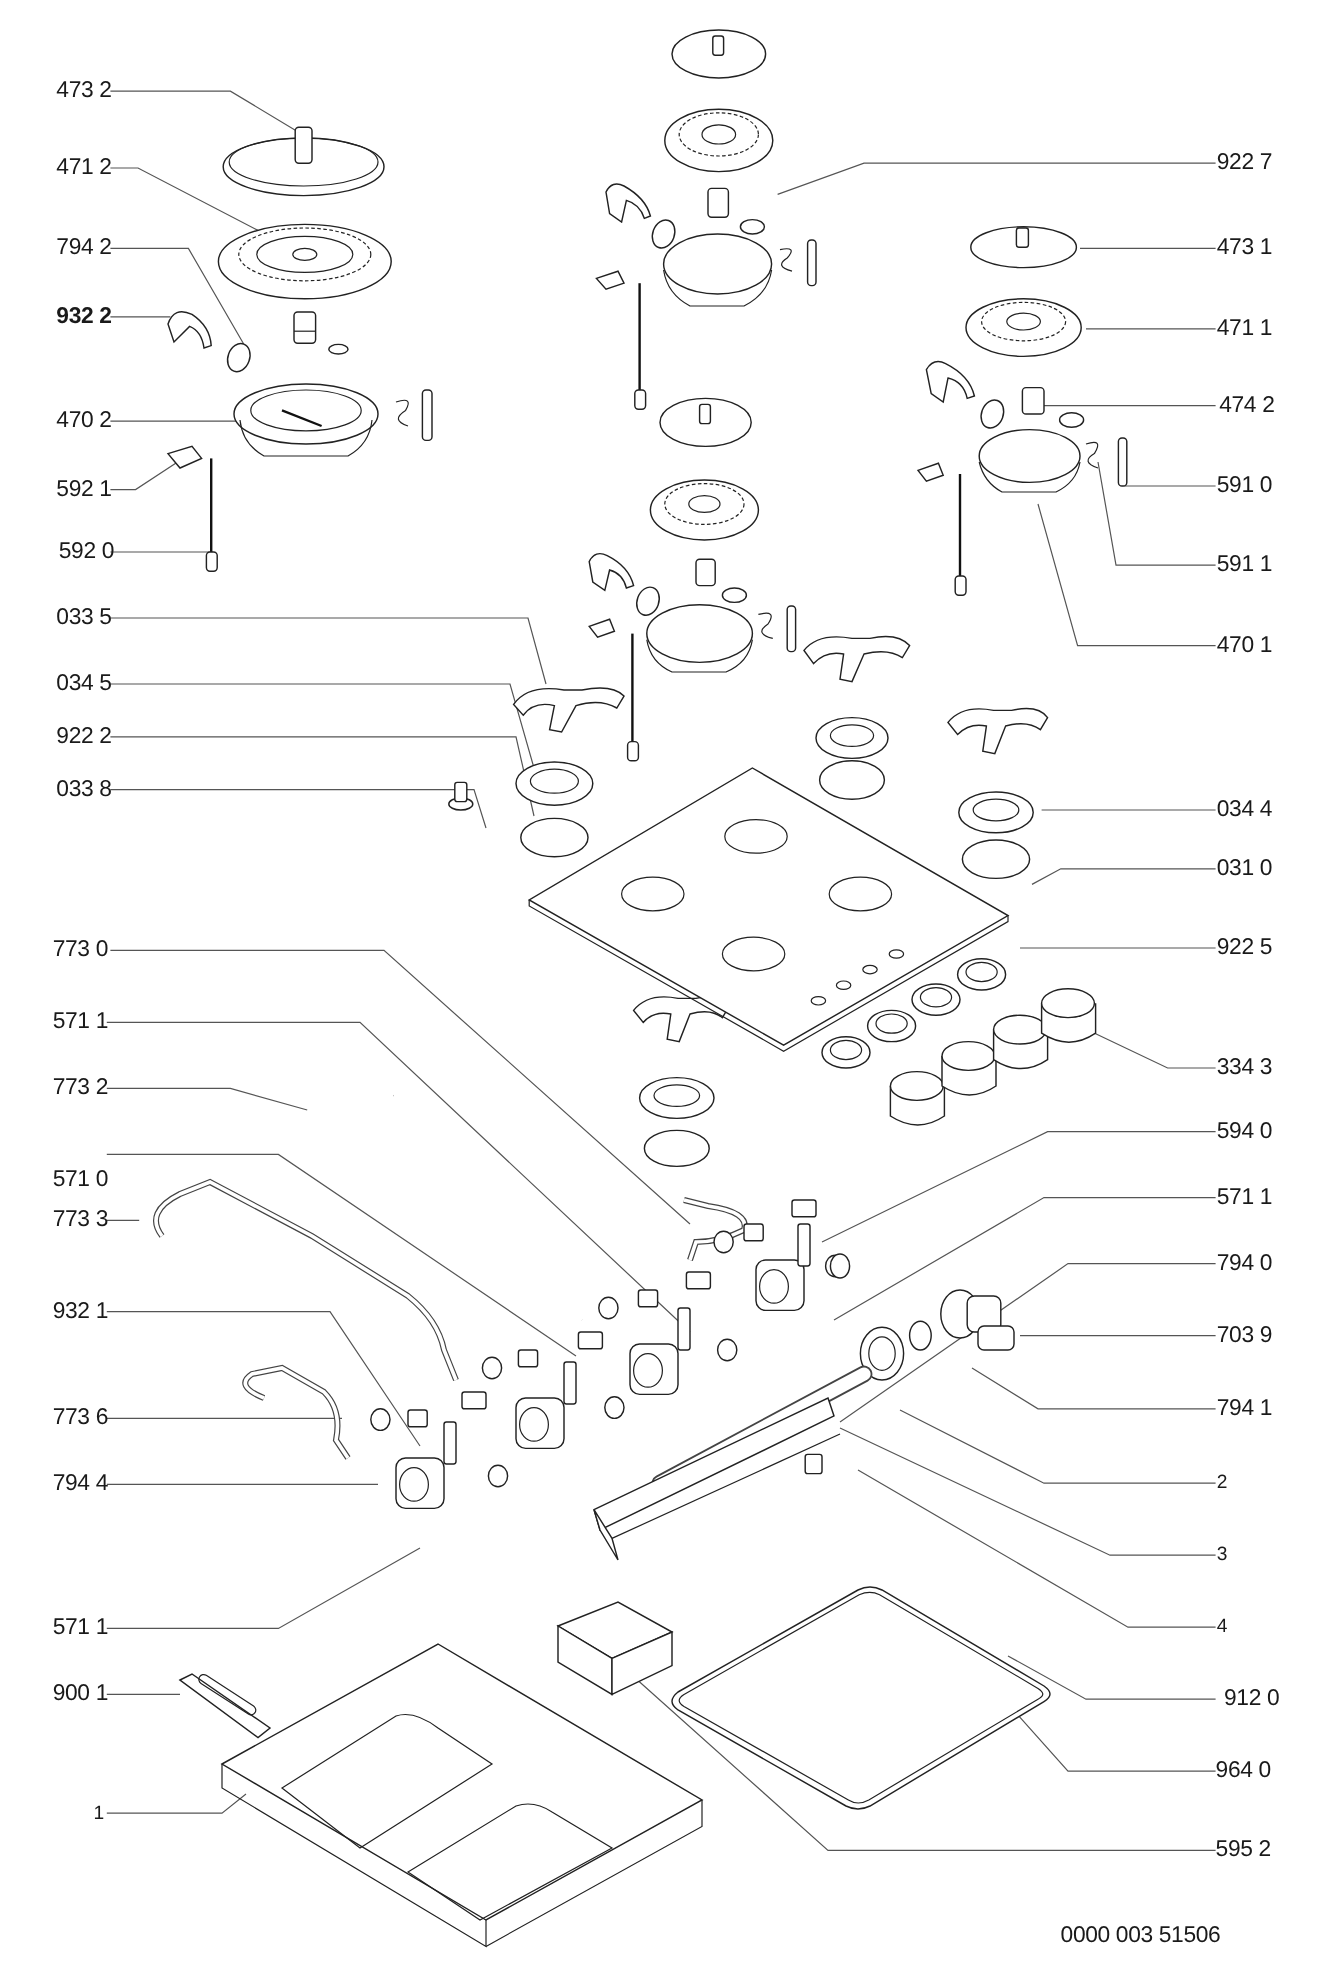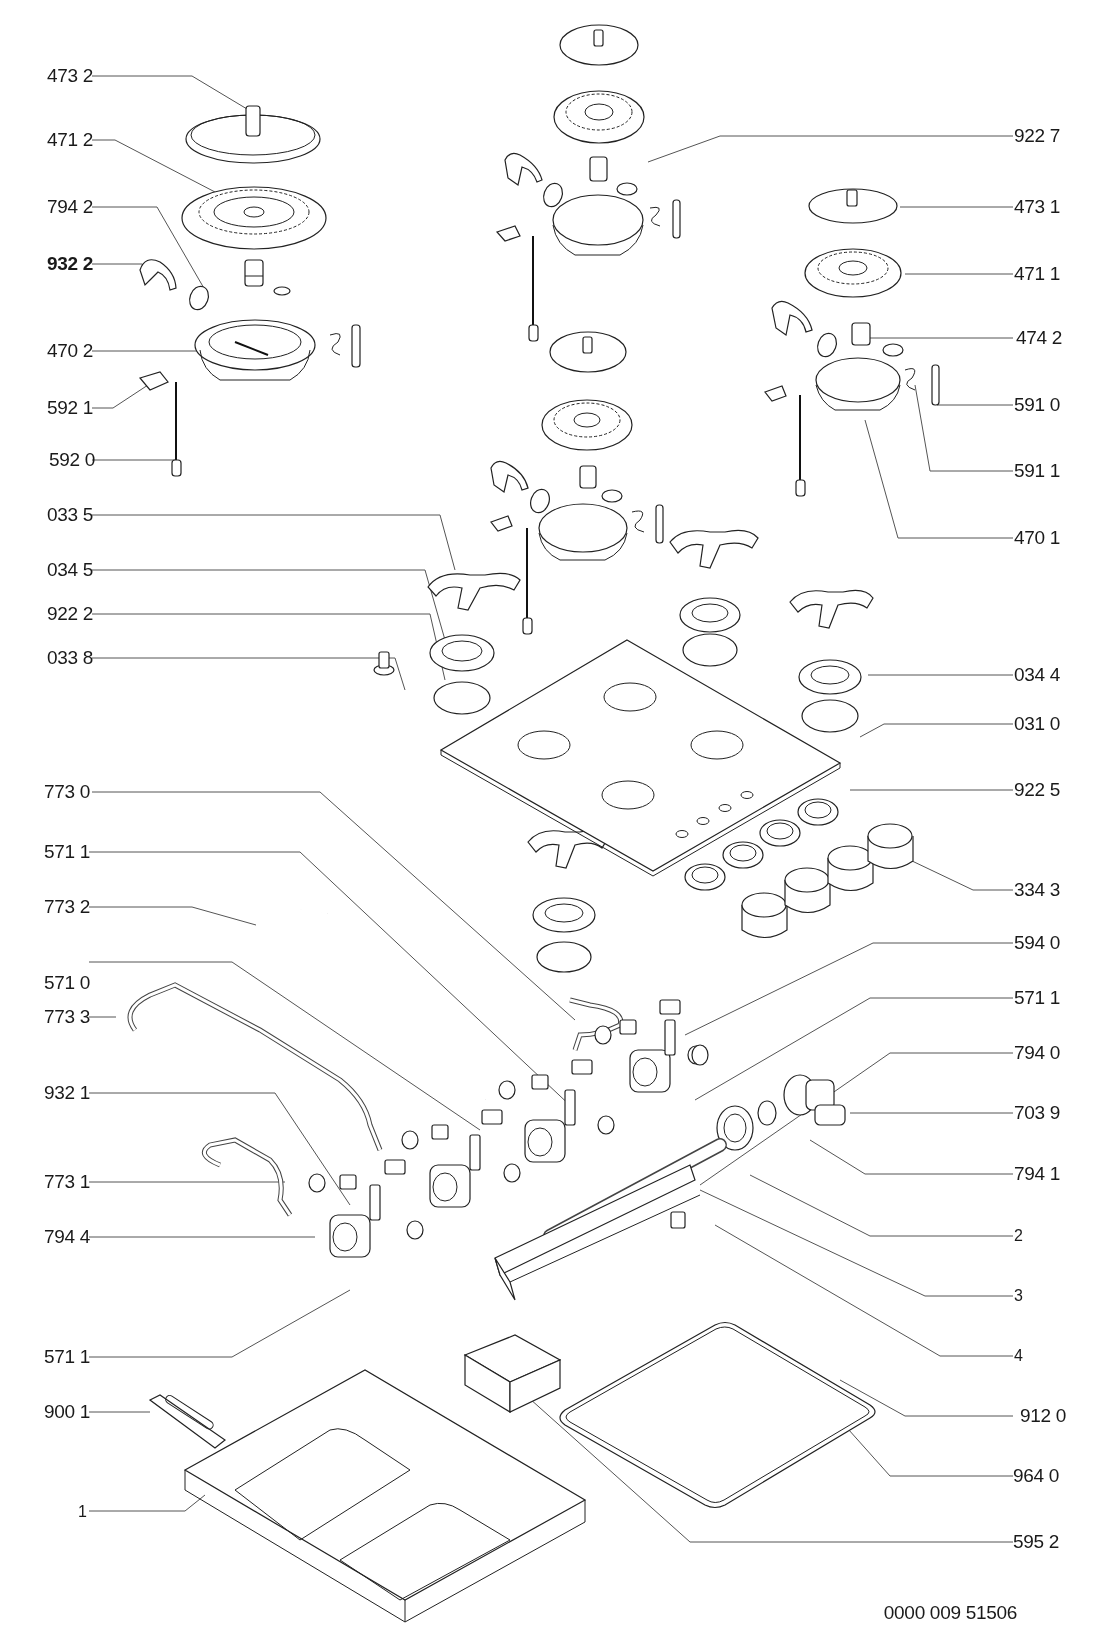--- a/index.html
+++ b/index.html
@@ -362,21 +362,21 @@
 <div class="lbl left" style="left: 46.9531px; top: 505px;">033 5</div>
 <div class="lbl left" style="left: 46.9531px; top: 560px;">034 5</div>
 <div class="lbl left" style="left: 46.9531px; top: 604px;">922 2</div>
 <div class="lbl left" style="left: 46.9531px; top: 648px;">033 8</div>
 <div class="lbl left" style="left: 43.9531px; top: 782px;">773 0</div>
 <div class="lbl left" style="left: 43.9531px; top: 842px;">571 1</div>
 <div class="lbl left" style="left: 43.9531px; top: 897px;">773 2</div>
 <div class="lbl left" style="left: 43.9531px; top: 952px; margin-top: 21px;">571 0</div>
 <div class="lbl left" style="left: 43.9531px; top: 1007px;">773 3</div>
 <div class="lbl left" style="left: 43.9531px; top: 1083px;">932 1</div>
-<div class="lbl left" style="left: 43.9531px; top: 1172px;">773 1</div>
+<div class="lbl left" style="left: 43.9531px; top: 1172px;">773 6</div>
 <div class="lbl left" style="left: 43.9531px; top: 1227px;">794 4</div>
 <div class="lbl left" style="left: 43.9531px; top: 1347px;">571 1</div>
 <div class="lbl left" style="left: 43.9531px; top: 1402px;">900 1</div>
 <div class="lbl small" style="left:78px;top:1502px;">1</div>
 
 <div class="lbl" style="left:1014px;top:126px;">922 7</div>
 <div class="lbl" style="left:1014px;top:197px;">473 1</div>
 <div class="lbl" style="left:1014px;top:264px;">471 1</div>
 <div class="lbl" style="left:1016px;top:328px;">474 2</div>
 <div class="lbl" style="left:1014px;top:395px;">591 0</div>
@@ -391,13 +391,13 @@
 <div class="lbl" style="left:1014px;top:1043px;">794 0</div>
 <div class="lbl" style="left:1014px;top:1103px;">703 9</div>
 <div class="lbl" style="left:1014px;top:1164px;">794 1</div>
 <div class="lbl small" style="left:1014px;top:1226px;">2</div>
 <div class="lbl small" style="left:1014px;top:1286px;">3</div>
 <div class="lbl small" style="left:1014px;top:1346px;">4</div>
 <div class="lbl" style="left:999px;top:1406px;margin-left:21px;">912 0</div>
 <div class="lbl" style="left:1013px;top:1466px;text-align:center;">964 0</div>
 <div class="lbl" style="left:1013px;top:1532px;">595 2</div>
 
-<div id="doc-number">0000 009 51506</div>
+<div id="doc-number">0000 003 51506</div>
 
 </body></html>

